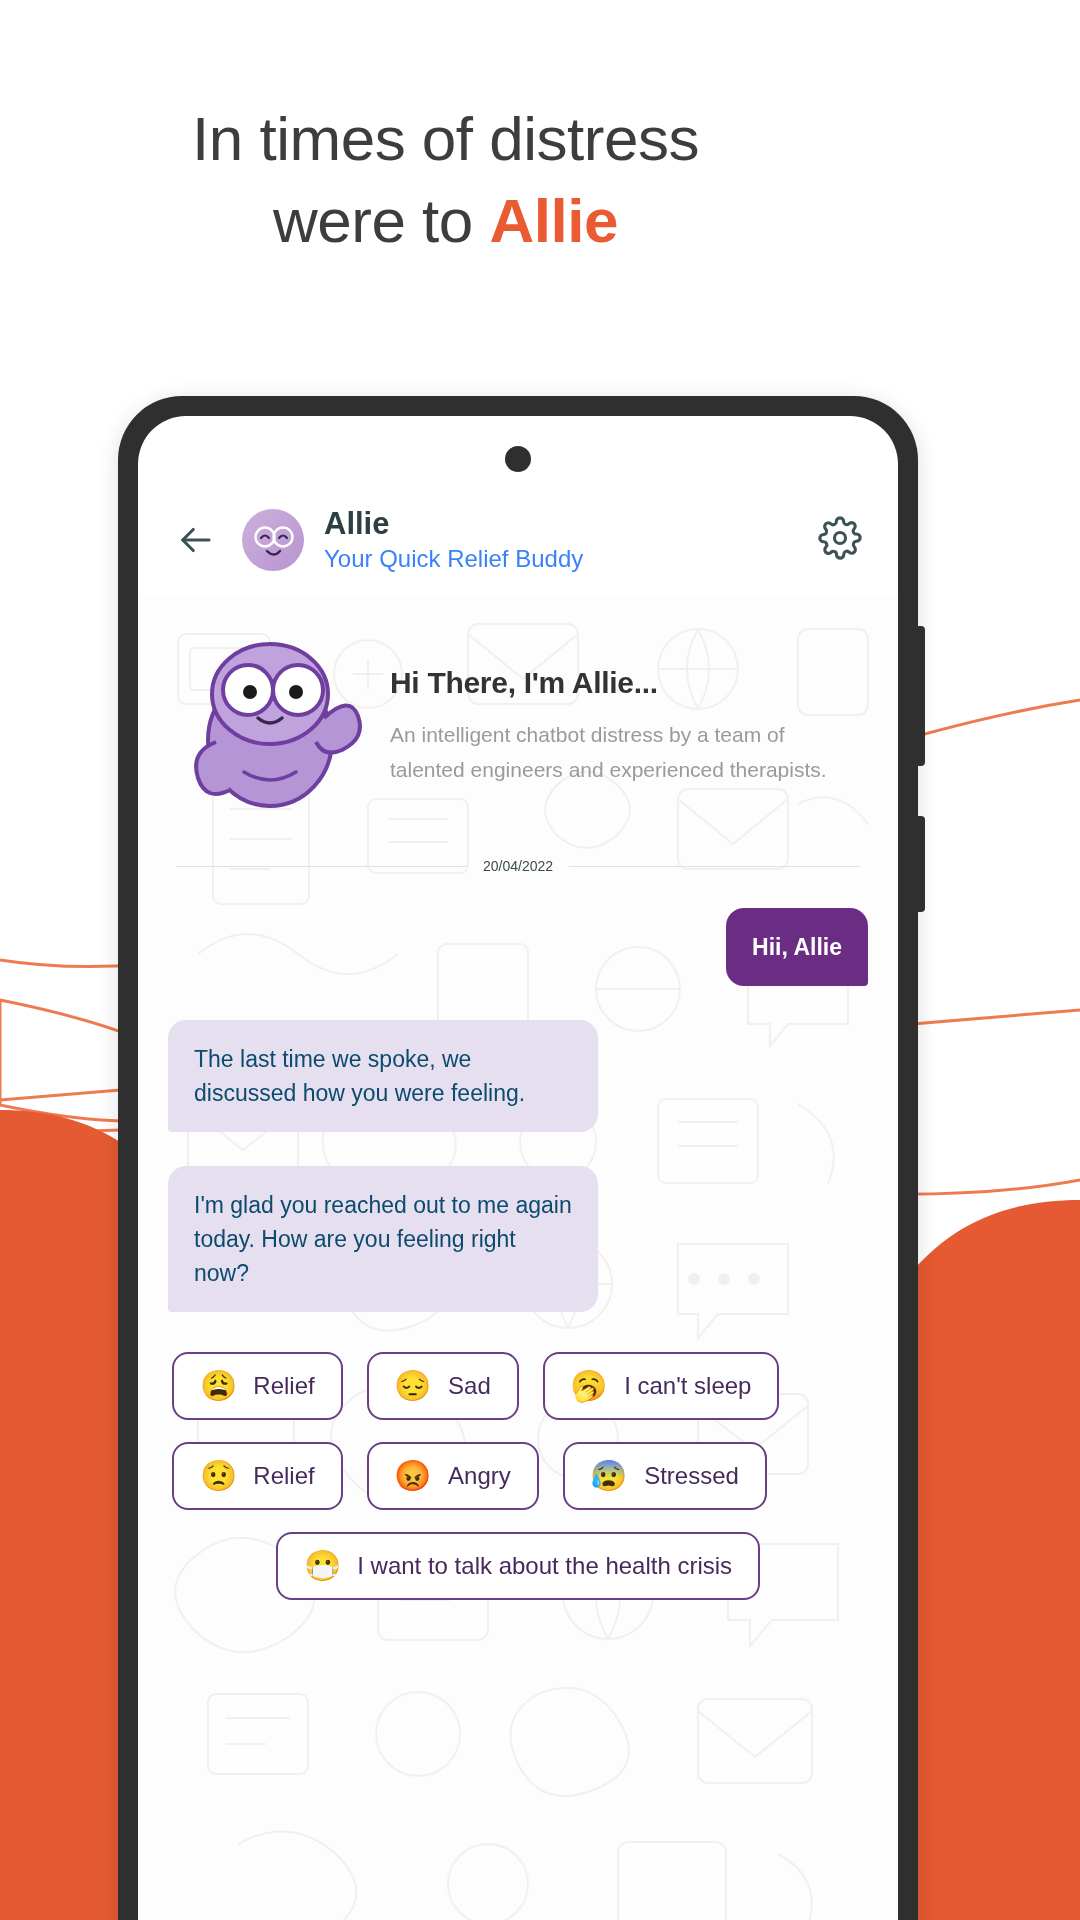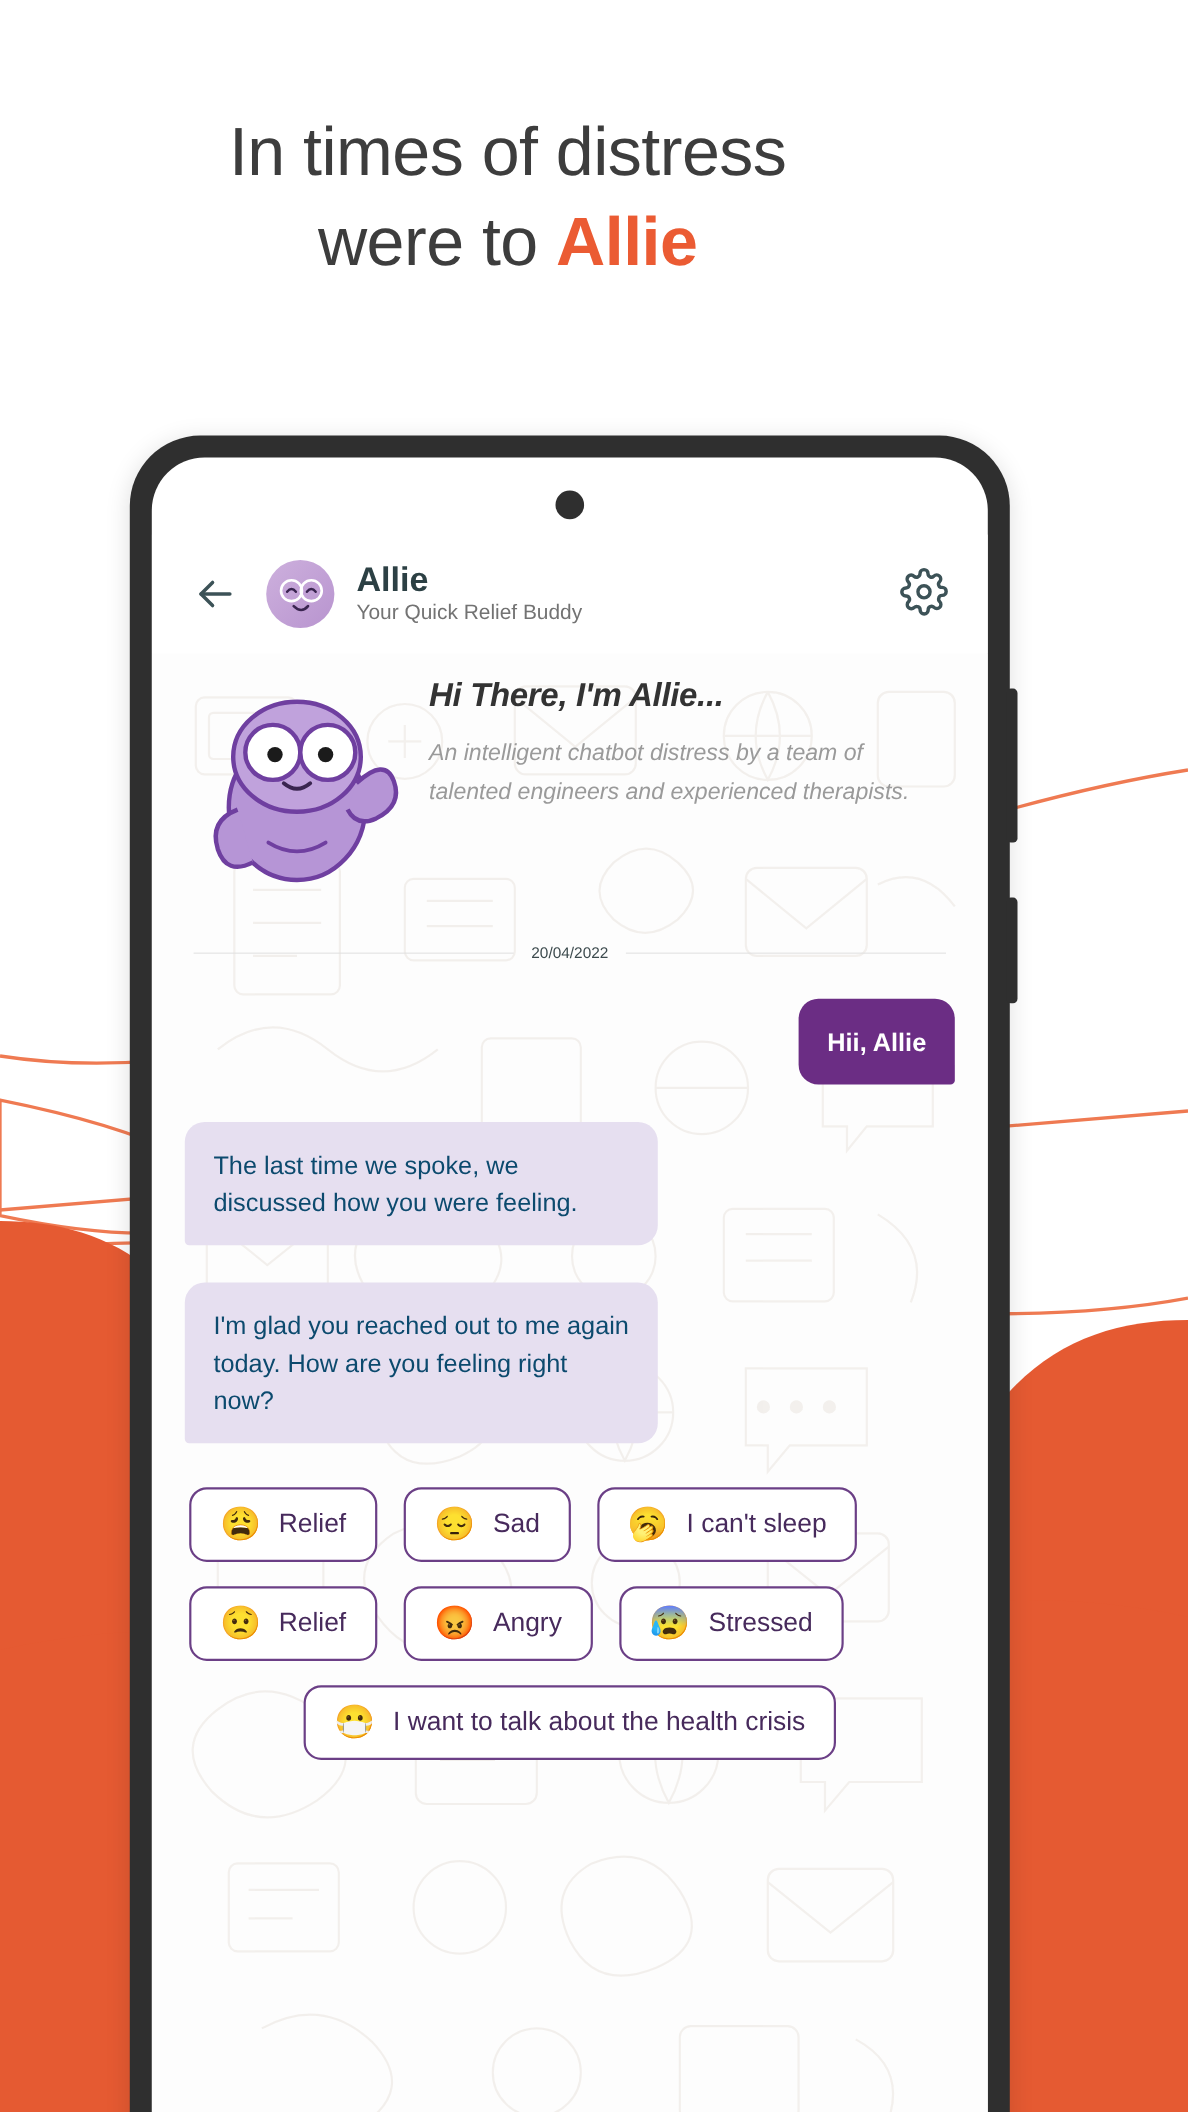--- a/index.html
+++ b/index.html
@@ -8,21 +8,21 @@
     font-family:"Liberation Sans", sans-serif;
     background:#ffffff;
     position:relative;
   }
 
   
   #bg-decor { position:absolute; inset:0; width:1080px; height:1920px; }
 
   
   .headline {
-    position:absolute; top:98px; left:16px; width:891px;
+    position:absolute; top:98px; left:0; width:891px;
     text-align:center;
     font-size:62px; line-height:1.32;
     font-weight:400; color:#3d3d3d;
     letter-spacing:-0.5px;
     z-index:5;
   }
   .headline .brand { color:#eb5b33; font-weight:700; }
 
   
   .phone {
@@ -64,39 +64,38 @@
   }
   .back-arrow { width:42px; height:42px; flex:0 0 auto; }
   .hdr-avatar {
     width:62px; height:62px; border-radius:50%;
     margin-left:26px; flex:0 0 auto;
     background:linear-gradient(135deg,#cdb0dd 0%,#b894cf 100%);
     position:relative;
   }
   .hdr-titles { margin-left:20px; }
   .hdr-name { font-size:31px; font-weight:700; color:#2c4044; line-height:1.15; }
-  .hdr-sub { font-size:19px; color:#737373; line-height:1.3; margin-top:2px; }
+  .hdr-sub { font-size:24px; color:#3b82f6; line-height:1.3; margin-top:2px; }
   .gear-wrap { margin-left:auto; }
 
   
   .chat {
     position:absolute; top:178px; left:0; right:0; bottom:0;
     background:#fdfdfd;
     overflow:hidden;
   }
   .doodle-bg { position:absolute; inset:0; opacity:.5; }
 
   .chat-inner { position:relative; z-index:2; padding:0 30px; }
 
   
   .intro {
-    display:flex; align-items:flex-start;
+    display:flex; align-items:center;
     padding:22px 6px 6px 6px;
     min-height:250px;
-    font-style:italic;
   }
   .intro-mascot { width:200px; height:210px; flex:0 0 auto; }
   .intro-text { margin-left:16px; padding-right:6px; }
   .intro-title {
     font-size:30px; font-weight:700; color:#333; letter-spacing:-.3px;
   }
   .intro-desc {
     margin-top:18px; font-size:21px; line-height:1.66; color:#9a9a9a;
   }
 

